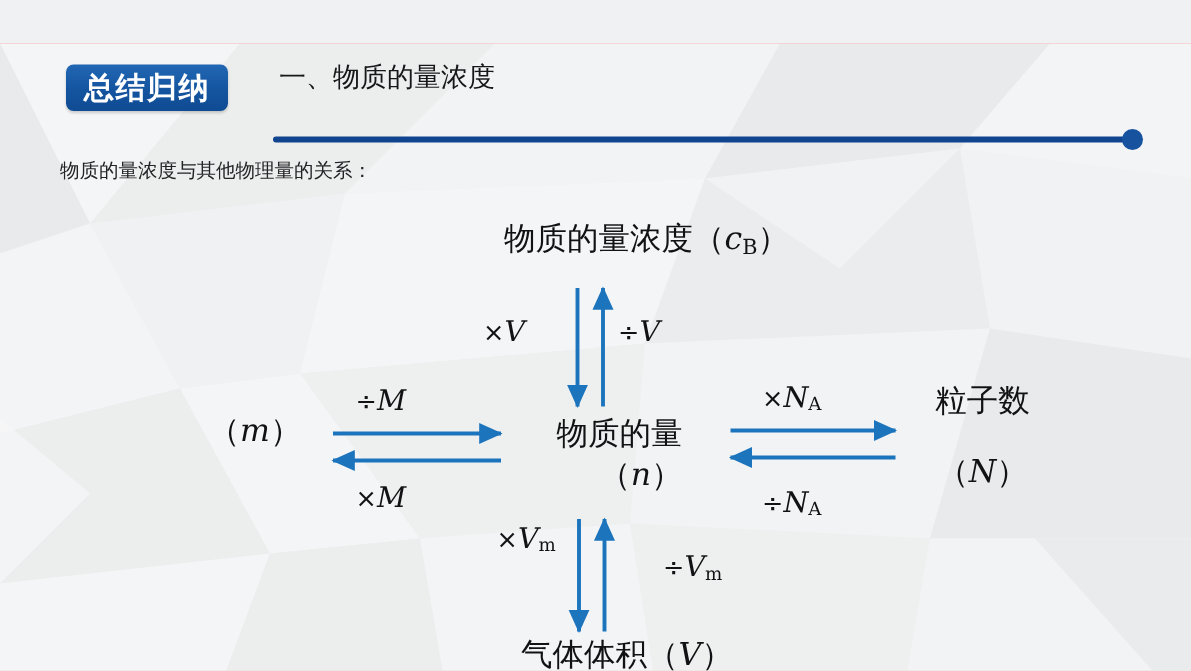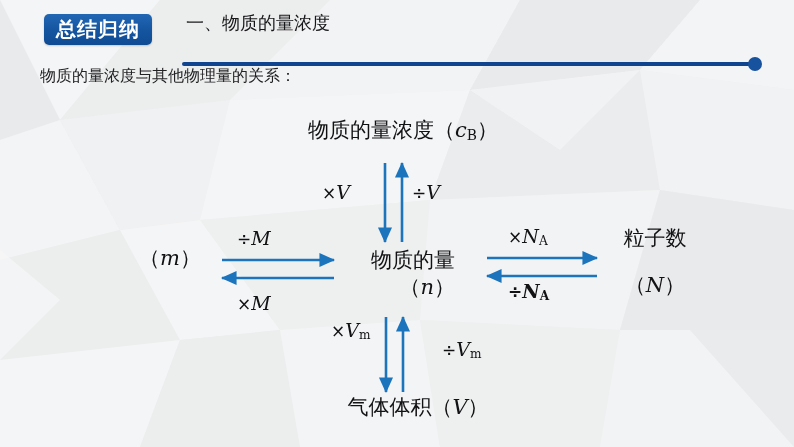--- a/index.html
+++ b/index.html
@@ -6,20 +6,21 @@
   body{
     width:794px;height:447px;overflow:hidden;
     font-family:"Liberation Sans","DejaVu Sans",sans-serif;
     background:#f0f1f2;
     position:relative;
   }
   #slide{
     position:absolute;inset:0;
     background:#fca5a5;
     overflow:hidden;
+    margin-top:29px;
   }
   
   .facets{position:absolute;inset:0;z-index:0;}
   .facets svg{display:block;width:794px;height:447px;}
 
   
   .header{position:absolute;left:0;top:0;width:794px;height:78px;z-index:3;}
   .badge{
     position:absolute;left:44px;top:14px;
     background:#1a5ca8;
@@ -48,22 +49,22 @@
     background:#11448f;
     border-radius:2px;
   }
   .rule-dot{
     position:absolute;left:748px;top:1px;
     width:14px;height:14px;border-radius:50%;
     background:#17529e;
   }
 
   .subtitle{
-    position:absolute;left:40px;top:66px;z-index:3;
-    font-size:16px;line-height:1.3;
+    position:absolute;left:40px;top:78px;z-index:3;
+    font-size:13px;line-height:1.3;
     color:#232326;
     font-family:"DejaVu Sans","Liberation Sans",sans-serif;
     white-space:nowrap;
   }
 
   
   .diagram{position:absolute;left:0;top:0;width:794px;height:447px;z-index:2;}
   .node{
     position:absolute;
     text-align:center;
@@ -75,21 +76,21 @@
   .node .cn{font-size:21px;}
   .mi-big{font-family:"DejaVu Serif","Liberation Serif",serif;font-style:italic;font-size:21px;}
   .mi sub,.mi-big sub{
     font-style:normal;font-size:0.66em;
     font-family:"DejaVu Serif","Liberation Serif",serif;
     vertical-align:-0.22em;
   }
   .paren{font-size:21px;}
 
   
-  #node-top{left:280px;top:117px;width:246px;}
+  #node-top{left:280px;top:117px;width:246px;text-align:right;}
   #node-center{left:345px;top:247px;width:110px;text-align:right;}
   #node-left{left:116px;top:225px;width:108px;}
   #node-right{left:600px;top:225px;width:110px;}
   #node-bottom{left:328px;top:394px;width:180px;}
 
   
   .alabel{
     position:absolute;z-index:4;
     color:#121214;
     font-family:"DejaVu Serif","Liberation Serif",serif;
@@ -99,21 +100,21 @@
   }
   .alabel .op{font-style:normal;font-family:"DejaVu Sans","Liberation Sans",sans-serif;font-size:17px;}
   .alabel .v{font-style:italic;}
   .alabel sub{font-style:normal;font-size:0.64em;vertical-align:-0.2em;}
 
   #lbl-mulV{left:322px;top:183px;}
   #lbl-divV{left:412px;top:183px;}
   #lbl-divM{left:237px;top:229px;}
   #lbl-mulM{left:237px;top:294px;}
   #lbl-mulNA{left:508px;top:227px;}
-  #lbl-divNA{left:508px;top:282px;font-weight:bold;}
+  #lbl-divNA{left:508px;top:297px;}
   #lbl-mulVm{left:331px;top:321px;}
   #lbl-divVm{left:442px;top:340px;}
 
   .arrows{position:absolute;inset:0;z-index:1;}
 </style>
 </head>
 <body>
 
 <div id="slide">
 

